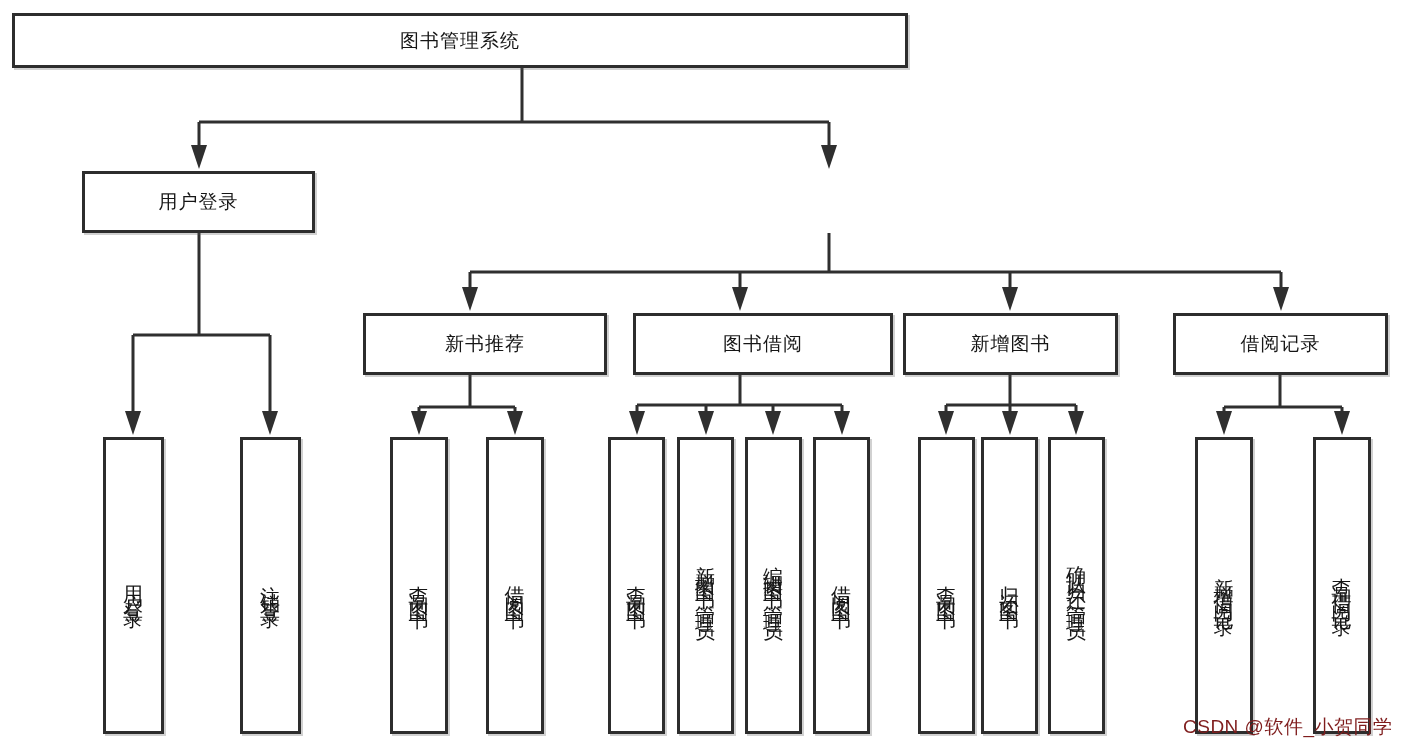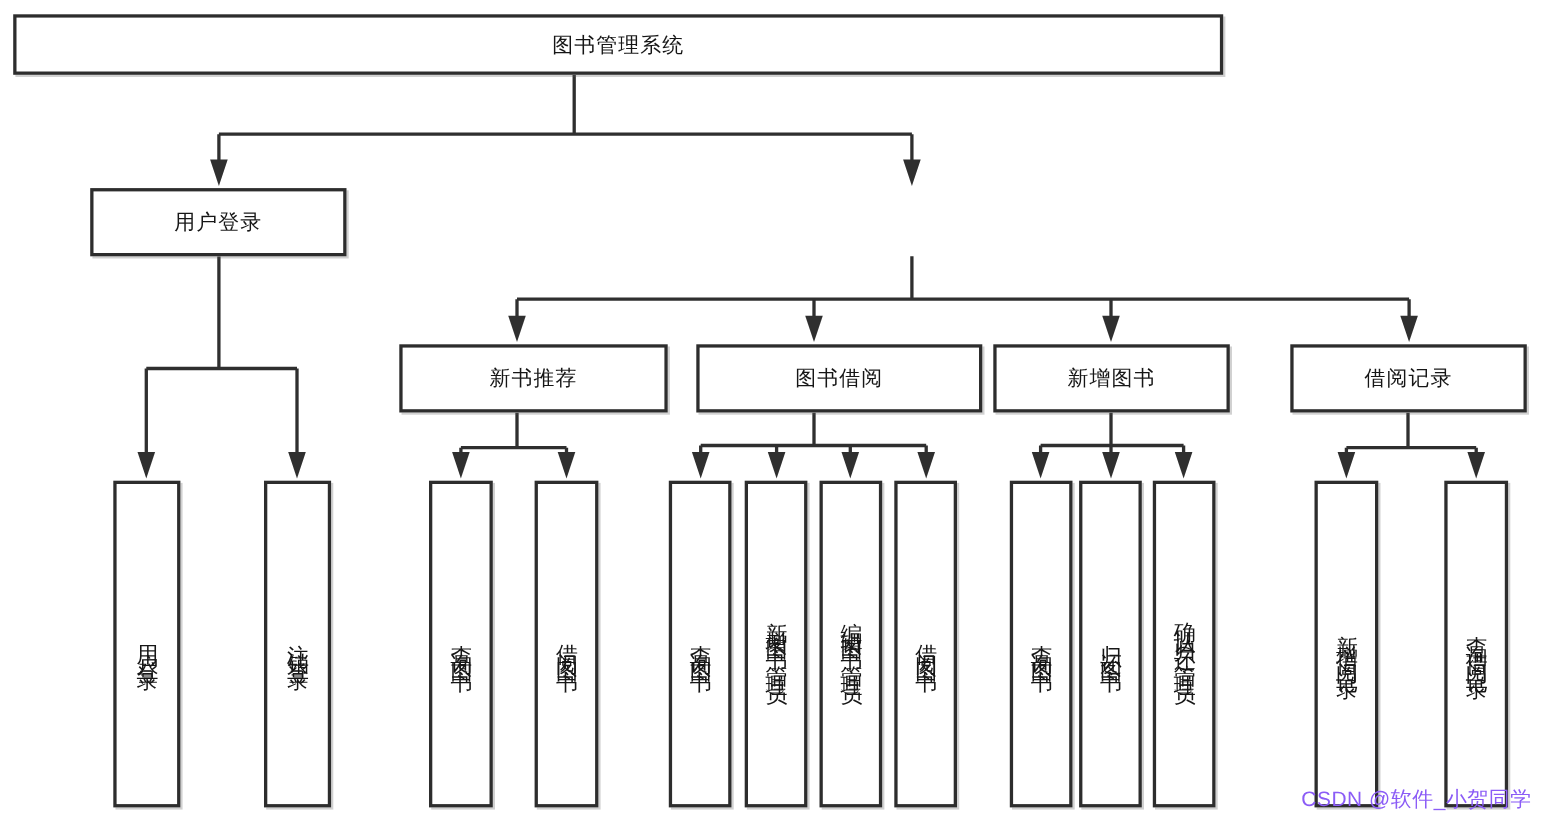--- a/index.html
+++ b/index.html
@@ -32,21 +32,21 @@
     writing-mode: vertical-lr;
     text-orientation: mixed;
     font-size: 20px;
     letter-spacing: 8px;
     line-height: 1;
   }
   .watermark {
     position: absolute;
     left: 1183px; top: 714px;
     font-size: 19px;
-    color: #8b5cf6;
+    color: #7f1d1d;
     letter-spacing: 0.5px;
     white-space: nowrap;
     z-index: 6;
   }
 </style>
 </head>
 <body>
 
 <div class="canvas">
 
@@ -86,21 +86,21 @@
     <polygon fill="#2f2f2f" stroke="none" points="938,411 954,411 946,435"></polygon>
     <polygon fill="#2f2f2f" stroke="none" points="1002,411 1018,411 1010,435"></polygon>
     <polygon fill="#2f2f2f" stroke="none" points="1068,411 1084,411 1076,435"></polygon>
 
     <path d="M1280,375 V407 M1224,407 H1342"></path>
     <path d="M1224,407 V420 M1342,407 V420"></path>
     <polygon fill="#2f2f2f" stroke="none" points="1216,411 1232,411 1224,435"></polygon>
     <polygon fill="#2f2f2f" stroke="none" points="1334,411 1350,411 1342,435"></polygon>
   </svg>
 
-  <div class="node hbox" style="left:12px;top:13px;width:1100px;height:55px">
+  <div class="node hbox" style="left:12px;top:13px;width:896px;height:55px">
     <span>图书管理系统</span>
   </div>
 
   <div class="node hbox" style="left:82px;top:171px;width:233px;height:62px">
     <span>用户登录</span>
   </div>
 
   <div class="node hbox" style="left:363px;top:313px;width:244px;height:62px">
     <span>新书推荐</span>
   </div>

